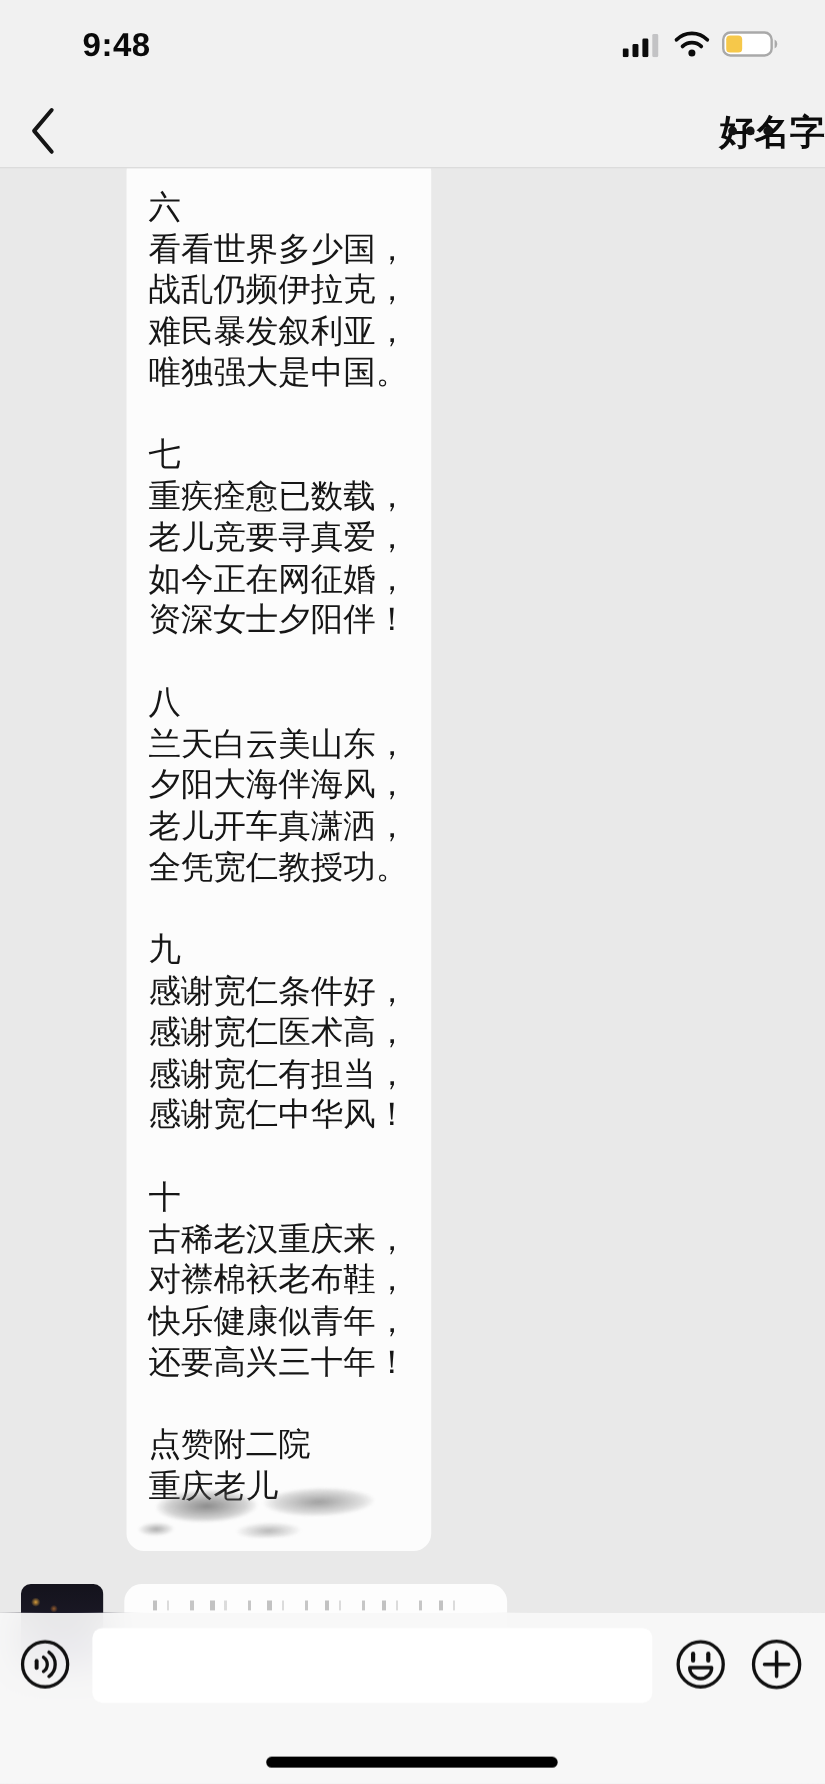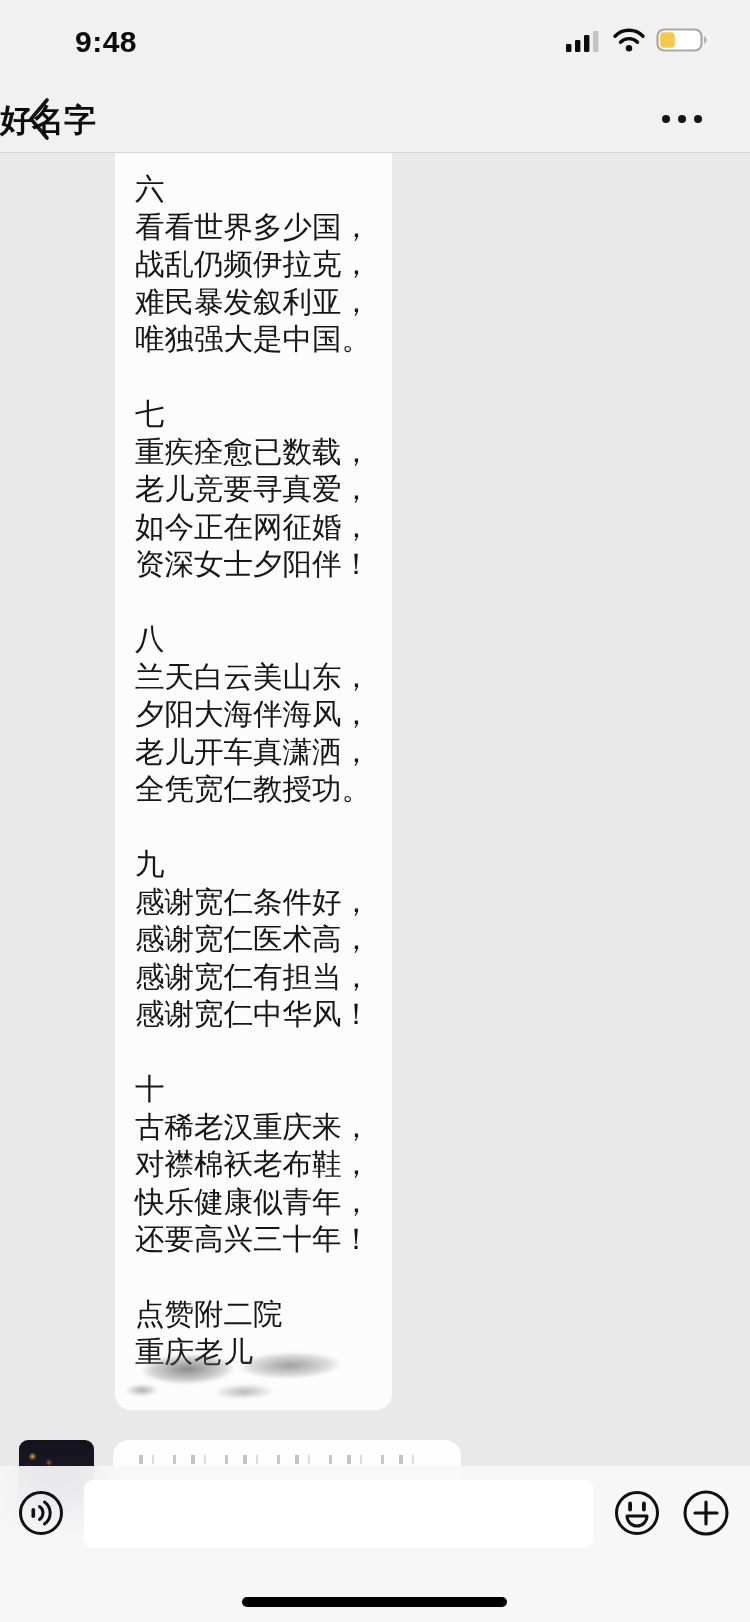--- a/index.html
+++ b/index.html
@@ -5,21 +5,21 @@
   html,body{margin:0;padding:0;}
   body{font-family:"Liberation Sans","DejaVu Sans",sans-serif;}
   .screen{position:relative;width:750px;height:1622px;background:#e9e9e9;overflow:hidden;}
 
   
   .header{position:absolute;left:0;top:0;width:750px;height:152px;background:#f1f1f1;
           border-bottom:1px solid #d6d6d6;z-index:30;}
   .time{position:absolute;left:75px;top:25px;font-size:30px;font-weight:600;color:#0a0a0a;letter-spacing:.5px;}
   .status-icons{position:absolute;right:42px;top:28px;display:flex;align-items:center;gap:10px;}
   .nav-back{position:absolute;left:24px;top:96px;width:30px;height:46px;display:flex;align-items:center;justify-content:center;}
-  .nav-title{position:absolute;left:0;top:99px;width:750px;text-align:left;font-size:32px;font-weight:600;color:#0c0c0c;}
+  .nav-title{position:absolute;left:0;top:99px;width:750px;text-align:right;font-size:32px;font-weight:600;color:#0c0c0c;}
   .nav-more{position:absolute;right:48px;top:114px;display:flex;gap:8px;align-items:center;height:10px;}
   .nav-more i{width:8px;height:8px;border-radius:50%;background:#141414;}
 
   
   .bubble-long{position:absolute;left:115px;top:140px;width:277px;height:1270px;
                background:#fcfcfc;border-radius:16px;z-index:1;}
   .bubble-long .msg-text{position:absolute;left:20px;top:30px;width:238px;
                font-size:29.5px;line-height:37.5px;color:#161616;white-space:pre-line;}
   .scribble{position:absolute;left:8px;top:1206px;width:232px;height:52px;transform:rotate(-1.5deg);
             filter:blur(1px);

